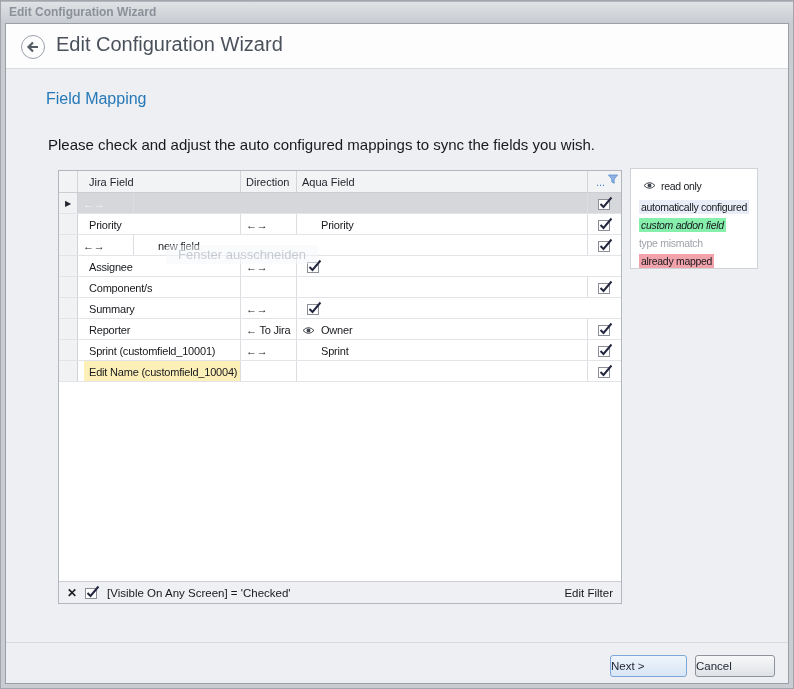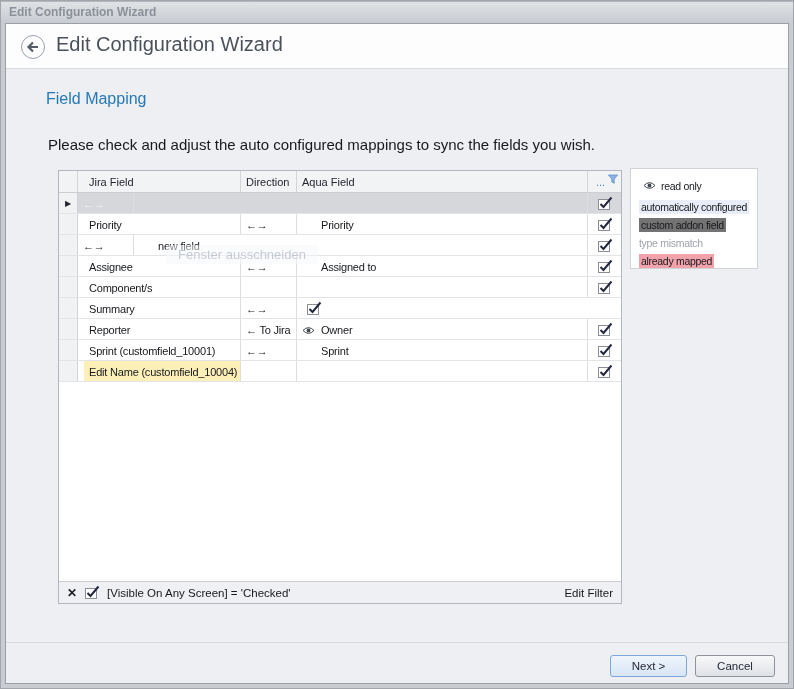--- a/index.html
+++ b/index.html
@@ -89,21 +89,21 @@
     position:absolute; left:160px; top:221px; font-size:13px;
     color:rgba(183,189,199,0.78); background:rgba(246,248,250,0.5);
     padding:2px 12px; border-radius:3px; white-space:nowrap; pointer-events:none;
   }
 
   .footer-sep { position:absolute; left:0; right:0; top:618px; height:1px; background:#d8dadd; }
   .btn {
     position:absolute; top:631px; height:22px; font-size:11.5px; color:#1f2430;
     border:1px solid #8e939b; border-radius:3px;
     background:linear-gradient(#f7f8f9,#dfe2e6);
-    text-align:center; line-height:20px; cursor:pointer;
+    line-height:20px; cursor:pointer;
   }
   .btn-next { left:604px; width:77px; border-color:#7da7d8; background:linear-gradient(#eff5fb,#d8e5f5); }
   .btn-cancel { left:689px; width:80px; }
 </style>
 </head>
 <body>
 
 <div class="window">
   <div class="titlebar">
     <span class="titlebar-text">Edit Configuration Wizard</span>
@@ -171,21 +171,20 @@
               <span><svg width="16" height="15" viewBox="0 0 16 15" style="overflow:visible">
                   <rect x="1.5" y="3.5" width="11" height="10" fill="#ffffff" stroke="#8a8e96"></rect>
                   <path d="M3.5 8 L6.5 11 L14.5 1.5" fill="none" stroke="#23263f" stroke-width="2"></path>
                 </svg></span>
             </div>
           </div>
           <div class="grid-row">
             <div class="cell c-sel"></div>
             <div class="cell c-jira">Assignee</div>
             <div class="cell c-dir">←→</div>
-            <div class="cell c-aqua">Assigned to</div>
             <div class="cell c-check">
               <span><svg width="16" height="15" viewBox="0 0 16 15" style="overflow:visible">
                   <rect x="1.5" y="3.5" width="11" height="10" fill="#ffffff" stroke="#8a8e96"></rect>
                   <path d="M3.5 8 L6.5 11 L14.5 1.5" fill="none" stroke="#23263f" stroke-width="2"></path>
                 </svg></span>
             </div>
           </div>
           <div class="grid-row">
             <div class="cell c-sel"></div>
             <div class="cell c-jira">Component/s</div>
@@ -265,21 +264,21 @@
 
     <div class="legend">
         <div class="legend-item first">
           <span><svg width="13" height="9" viewBox="0 0 13 9">
               <path d="M1 4.5 Q6.5 -1.2 12 4.5 Q6.5 10.2 1 4.5 Z" fill="none" stroke="#41464f" stroke-width="1"></path>
               <circle cx="6.5" cy="4.5" r="1.9" fill="#41464f"></circle>
             </svg></span>
           <span>read only</span>
         </div>
         <div class="legend-item"><span class="hl" style="background: rgb(232, 237, 248);">automatically configured</span></div>
-        <div class="legend-item"><span class="hl" style="background: #737373;">custom addon field</span></div>
+        <div class="legend-item"><span class="hl" style="background: #86efac; font-style: italic;">custom addon field</span></div>
         <div class="legend-item"><span style="color: rgb(159, 163, 169);">type mismatch</span></div>
         <div class="legend-item"><span class="hl" style="background: rgb(242, 162, 171);">already mapped</span></div>
       </div>
 
     <div class="watermark">Fenster ausschneiden</div>
 
     <div class="footer-sep"></div>
     <div class="btn btn-next">Next &gt;</div>
     <div class="btn btn-cancel">Cancel</div>
   </div>

